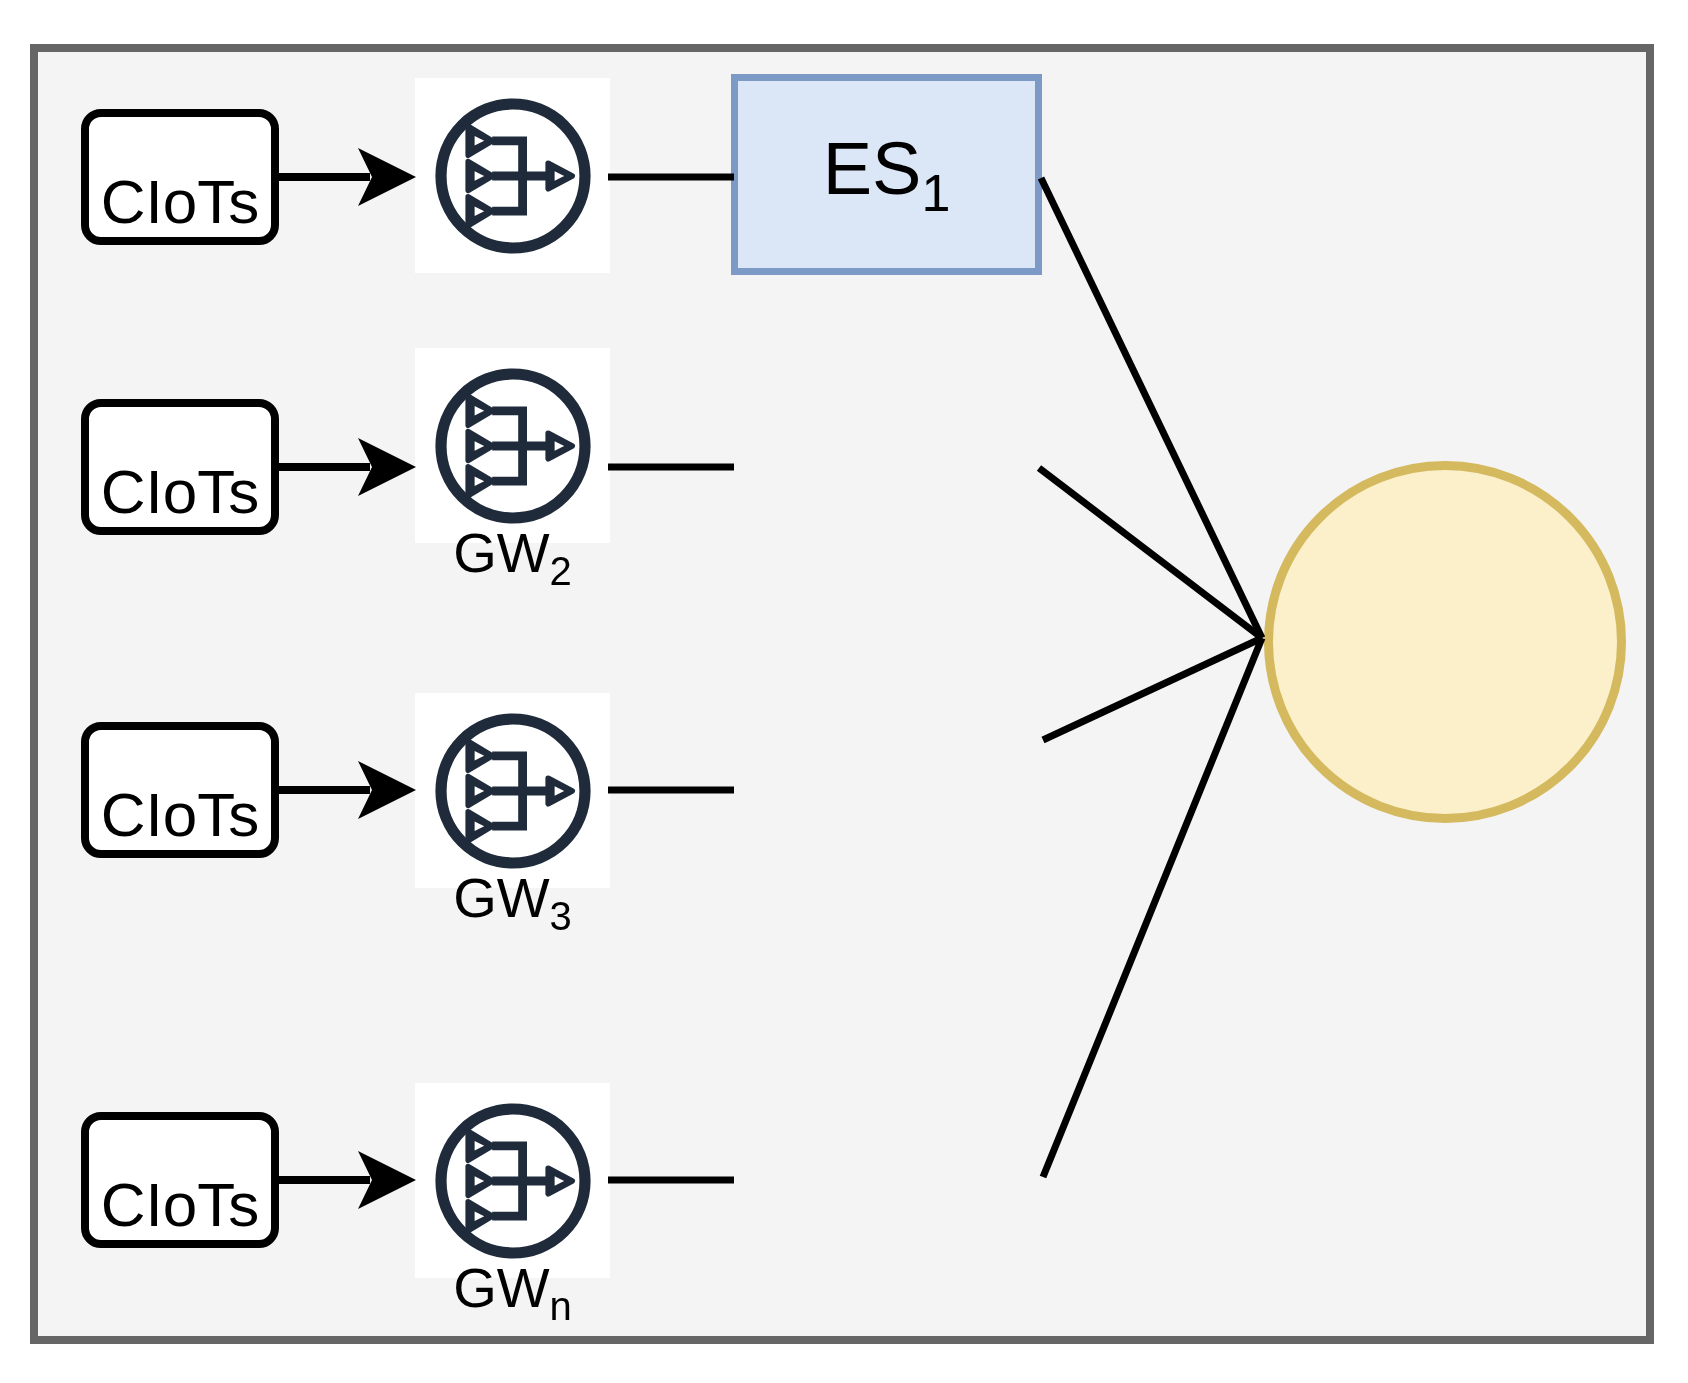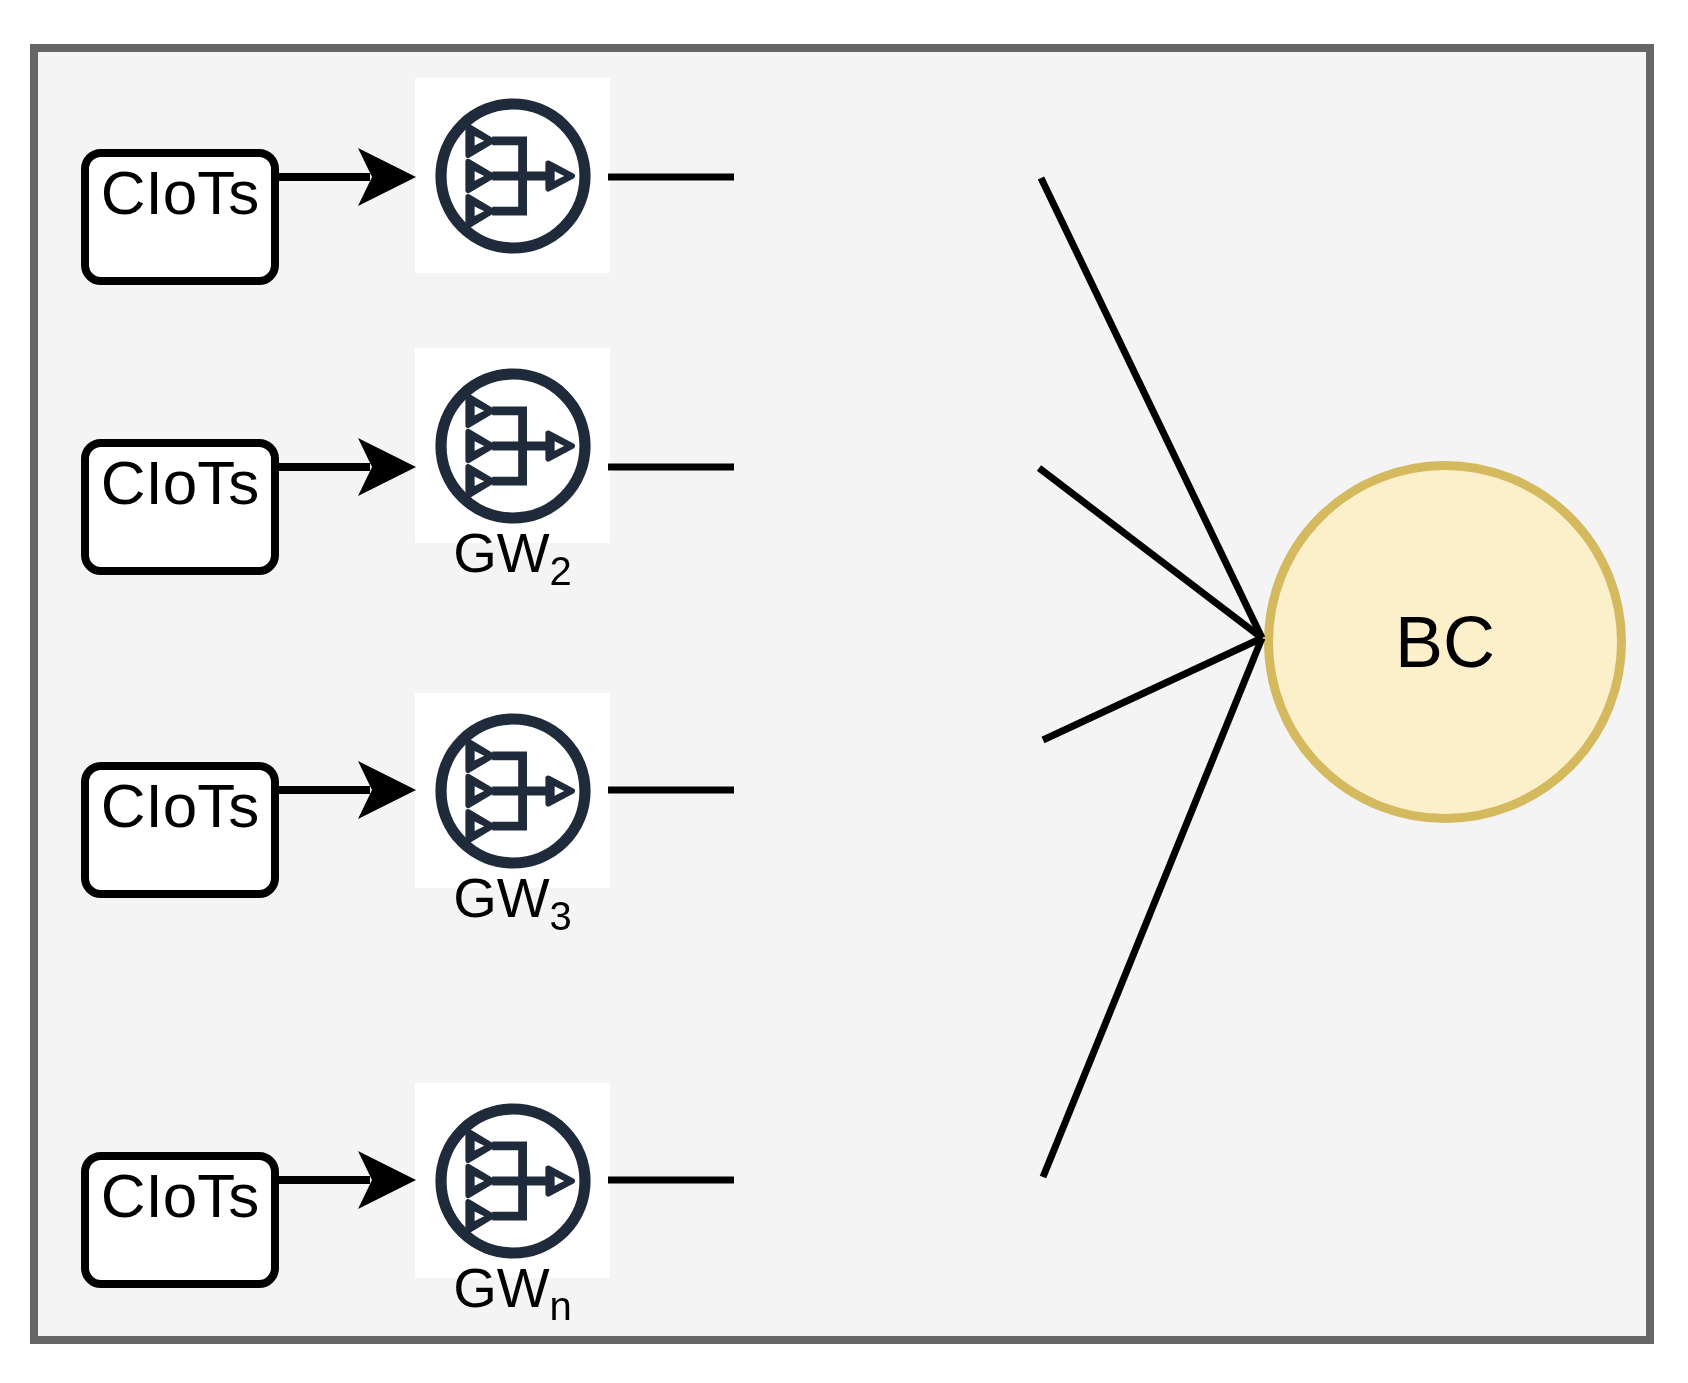--- a/index.html
+++ b/index.html
@@ -4,22 +4,22 @@
 <style>
   html,body{margin:0;padding:0;background:#ffffff;}
   body{width:1688px;height:1383px;position:relative;font-family:"Liberation Sans",sans-serif;color:#000;}
   .canvas{position:absolute;left:0;top:0;width:1688px;height:1383px;overflow:hidden;}
 
   .frame{position:absolute;left:30px;top:44px;width:1608px;height:1284px;
          border:8px solid #666666;background:#f4f4f5;z-index:0;}
 
   
   .ciot{position:absolute;left:81px;width:182px;height:120px;background:#ffffff;
-        border:8px solid #000;border-radius:20px;display:flex;align-items:flex-start;justify-content:center;
-        font-size:62px;z-index:2;margin-top:40px;}
+        border:8px solid #000;border-radius:20px;display:flex;align-items:flex-end;justify-content:center;
+        font-size:62px;z-index:2;}
   .ciot1{top:109px}.ciot2{top:399px}.ciot3{top:722px}.ciot4{top:1112px}
 
   
   .gw{position:absolute;left:415px;width:195px;height:260px;z-index:2;}
   .gw1{top:78px}.gw2{top:348px}.gw3{top:693px}.gw4{top:1083px}
   .gw .iconbox{position:absolute;left:0;top:0;width:195px;height:195px;background:#ffffff;
         display:flex;align-items:center;justify-content:center;}
   .gwicon{width:160px;height:160px;display:block;}
   .gw .label{position:absolute;left:-20px;top:172px;width:235px;text-align:center;font-size:56px;}
   .subscript{font-size:40px;vertical-align:-13px;}
@@ -69,20 +69,23 @@
             <path d="M37 50 H72"></path>
         </g>
         <g fill="#ffffff">
           <path d="M26 25 L32 28 L26 31 Z"></path>
             <path d="M26 47 L32 50 L26 53 Z"></path>
           <path d="M26 69 L32 72 L26 75 Z"></path>
             <path d="M76 47 L82 50 L76 53 Z"></path>
         </g>
       </svg>
     </div>
+  </div>
+  <div class="es es1">
+    <span><span>ES</span><span class="digit" data-variant="sub">1</span></span>
   </div>
 
   <div class="ciot ciot2">
     <span>CIoTs</span>
   </div>
   <div class="gw gw2">
     <div class="iconbox">
       <svg class="gwicon" viewBox="0 0 100 100">
         <circle cx="50" cy="50" r="45" fill="#ffffff" stroke="#1f2b3a" stroke-width="7"></circle>
         <g fill="#1f2b3a" stroke="#1f2b3a" stroke-width="3.5" stroke-linejoin="round">
@@ -156,21 +159,20 @@
             <path d="M26 47 L32 50 L26 53 Z"></path>
           <path d="M26 69 L32 72 L26 75 Z"></path>
             <path d="M76 47 L82 50 L76 53 Z"></path>
         </g>
       </svg>
     </div>
     <div class="label"><span>GW</span><span class="subscript">n</span></div>
   </div>
 
   <div class="bc">
-    <div>BC</div>
   </div>
 
   <svg class="wires" viewBox="0 0 1688 1383">
 
     <line x1="279" y1="177" x2="370" y2="177" stroke-width="8"></line>
     <polygon points="358,148 416,177 358,206 372,177"></polygon>
     <line x1="279" y1="467" x2="370" y2="467" stroke-width="8"></line>
     <polygon points="358,438 416,467 358,496 372,467"></polygon>
     <line x1="279" y1="790" x2="370" y2="790" stroke-width="8"></line>
     <polygon points="358,761 416,790 358,819 372,790"></polygon>

